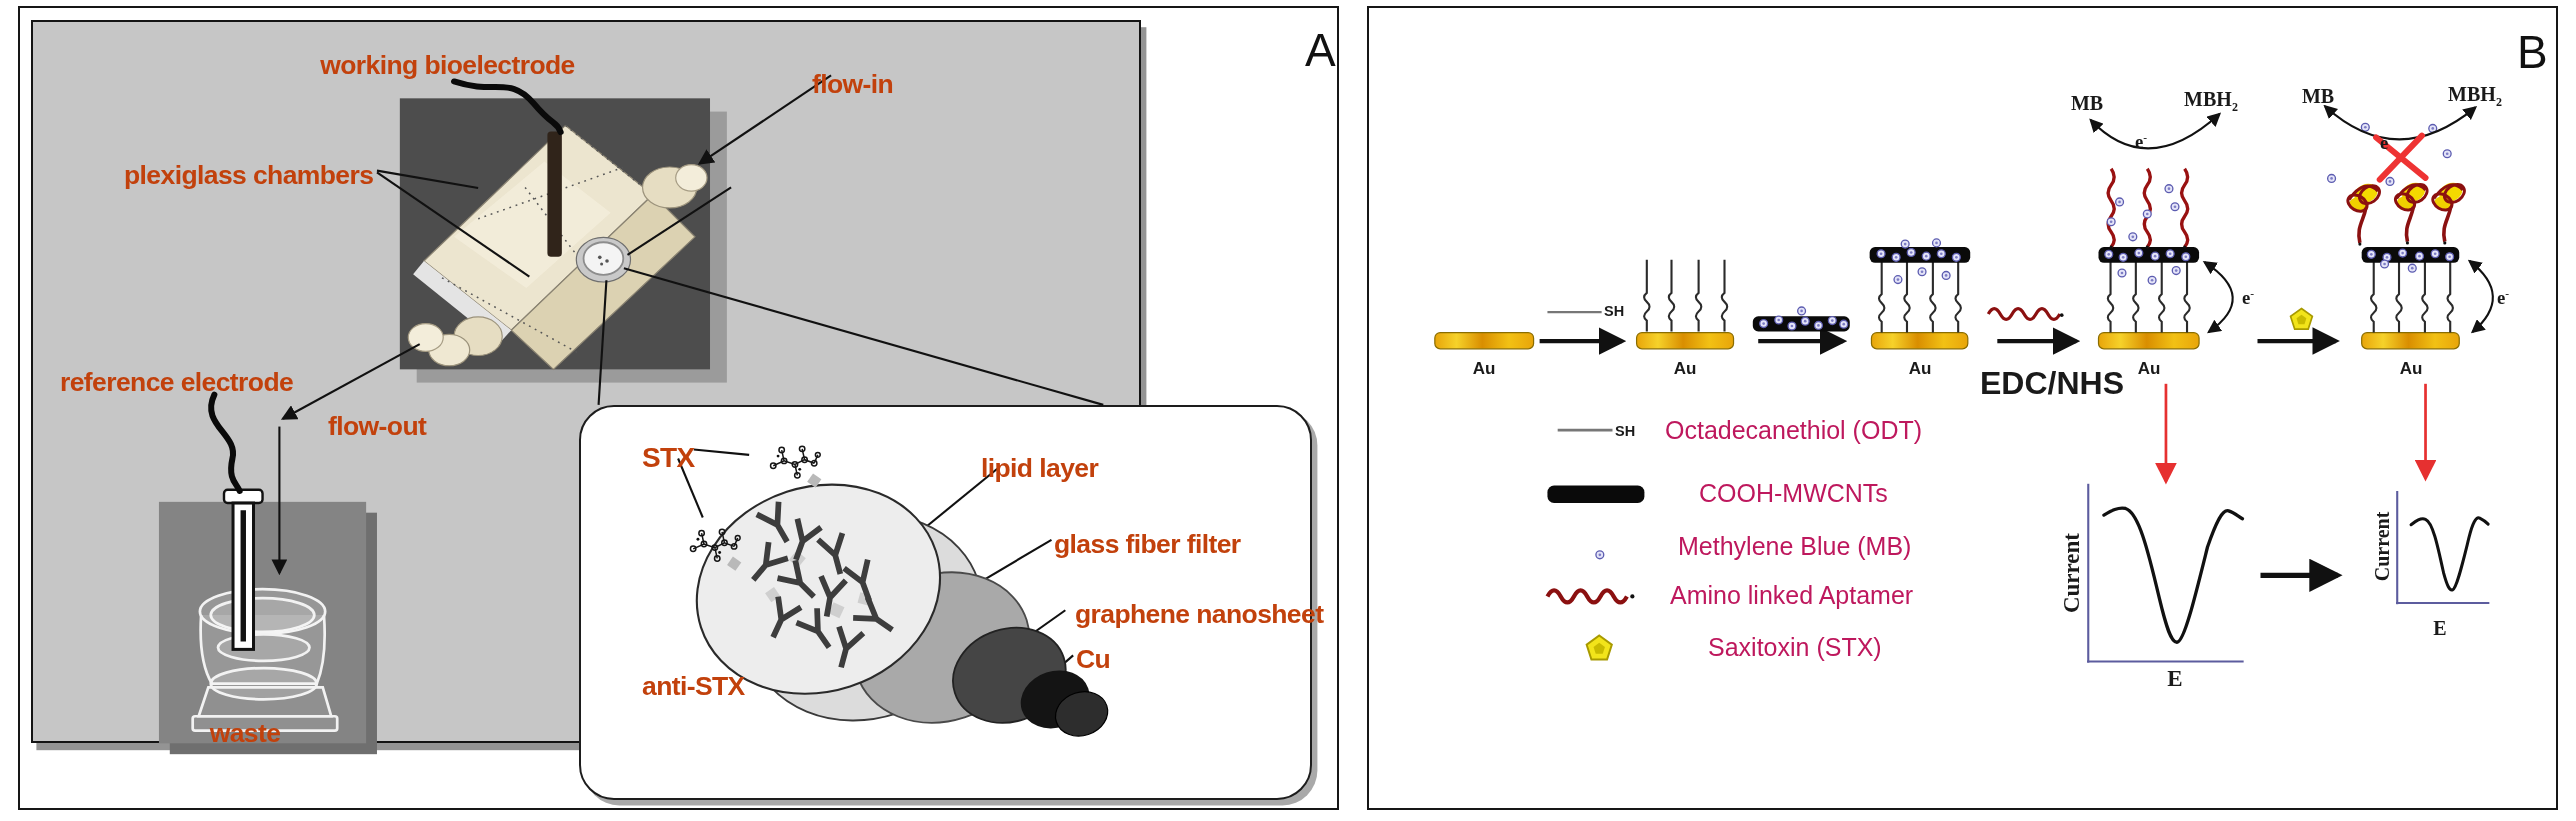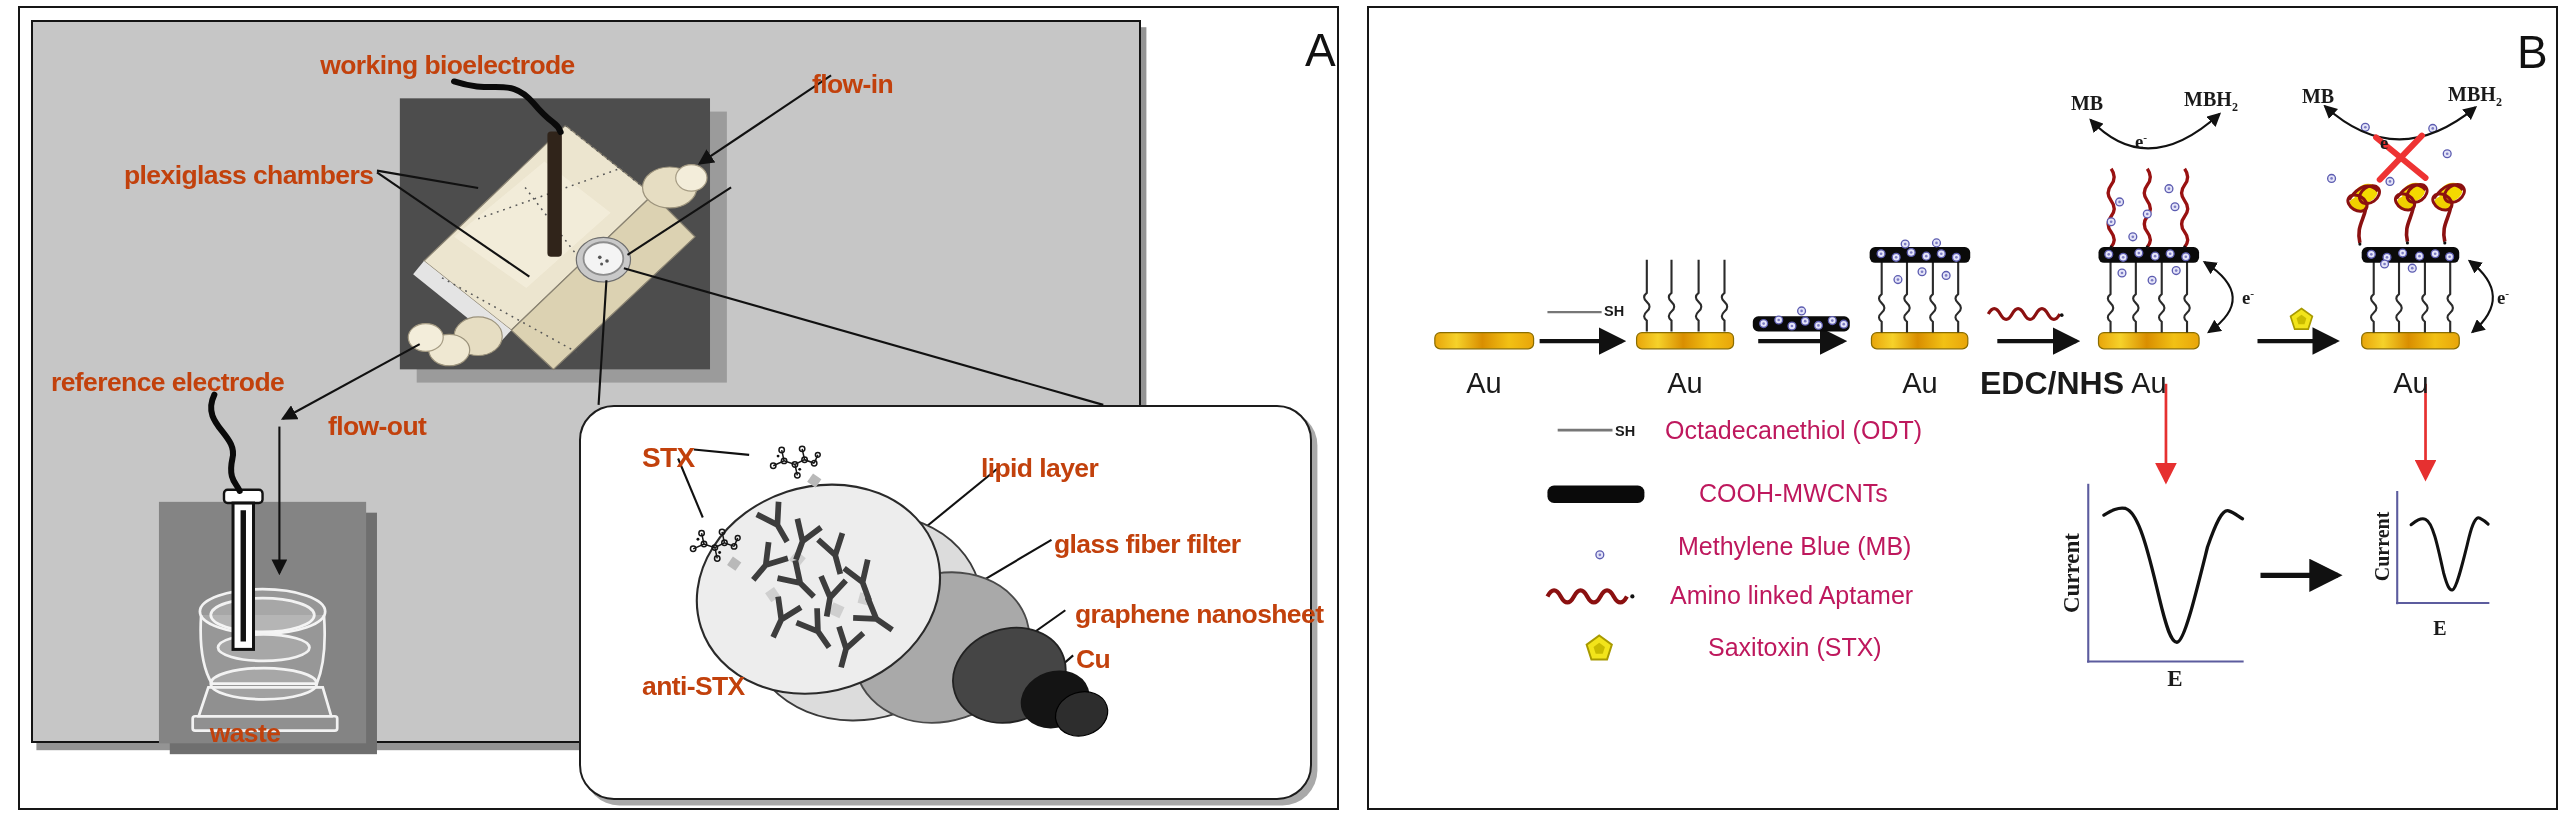--- a/index.html
+++ b/index.html
@@ -9,21 +9,21 @@
   #panelA{left:18px;width:1321px;}
   #panelB{left:1367px;width:1191px;}
   .abs{position:absolute;white-space:nowrap;}
   .corner{font-size:46px;font-weight:400;color:#111;}
   .lblA{font-size:26.5px;font-weight:700;letter-spacing:-0.6px;color:#c2410c;}
   .grayboard{position:absolute;left:11px;top:12px;width:1110px;height:723px;background:#c6c6c6;
              border:2.4px solid #141414;box-sizing:border-box;box-shadow:5.4px 7.2px 0 #949494;}
   .inset{position:absolute;left:559px;top:397px;width:733px;height:395px;background:#ffffff;
          border:2.4px solid #1d1d1d;border-radius:35px;box-sizing:border-box;box-shadow:5.4px 5.4px 0 #a9a9a9;}
   svg.layer{position:absolute;left:0;top:0;pointer-events:none;}
-  .au{font-size:29px;font-weight:400;margin-top:8px;}
+  .au{font-size:17px;font-weight:700;}
   .ctr{text-align:center;}
   .serifB{font-family:"Liberation Serif",serif;font-weight:700;}
   .mb{font-size:20px;}
   .eLbl{font-size:18.7px;}
   .eLbl sup{font-size:11.4px;}
   .mb sub{font-size:12px;}
   .edc{font-size:32px;font-weight:700;}
   .shTxt{font-size:14.5px;font-weight:700;}
   .legTxt{font-size:25px;font-weight:400;color:#be185d;}
   .axisLbl{font-size:23px;}
@@ -162,21 +162,21 @@
           <use href="#ab" transform="translate(1418,1012) rotate(-55) scale(1.9)"></use>
         </g>
         <use href="#mol" transform="translate(1280,750)"></use>
         <use href="#mol" transform="translate(1147,888)"></use>
       </g>
     </svg>
 
     <span class="abs lblA ctr" style="left:289px;top:42px;width:277px;">working bioelectrode</span>
     <span class="abs lblA ctr" style="left:772px;top:45px;width:121px;margin-top:16px;">flow-in</span>
     <span class="abs lblA" style="left:104px;top:152px;text-align:center;">plexiglass chambers</span>
-    <span class="abs lblA" style="left:31px;top:359px;">reference electrode</span>
+    <span class="abs lblA" style="left:40px;top:359px;">reference electrode</span>
     <span class="abs lblA" style="left:308px;top:403px;">flow-out</span>
     <span class="abs lblA ctr" style="left:177px;top:710px;width:96px;">waste</span>
     <span class="abs lblA" style="left:622px;top:434px;font-size:28px;">STX</span>
     <span class="abs lblA" style="left:961px;top:445px;">lipid layer</span>
     <span class="abs lblA" style="left:1034px;top:521px;">glass fiber filter</span>
     <span class="abs lblA" style="left:1047px;top:591px;margin-left:8px;">graphene nanosheet</span>
     <span class="abs lblA" style="left:1056px;top:636px;">Cu</span>
     <span class="abs lblA" style="left:622px;top:663px;">anti-STX</span>
     <span class="abs corner" style="left:1285px;top:14.5px;">A</span>
   </div>

